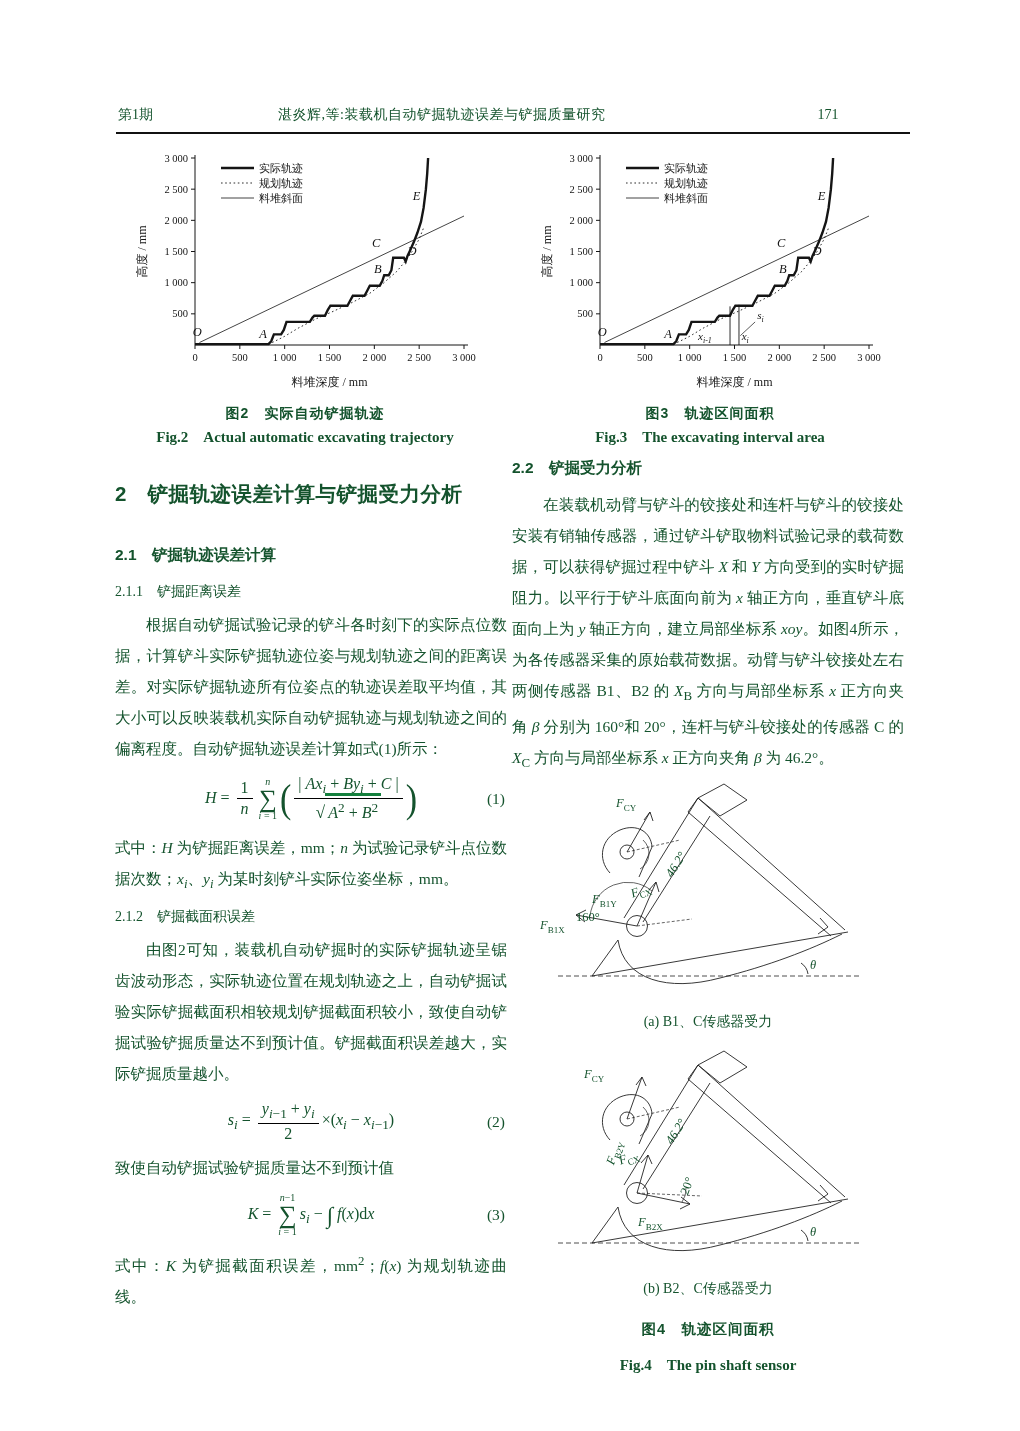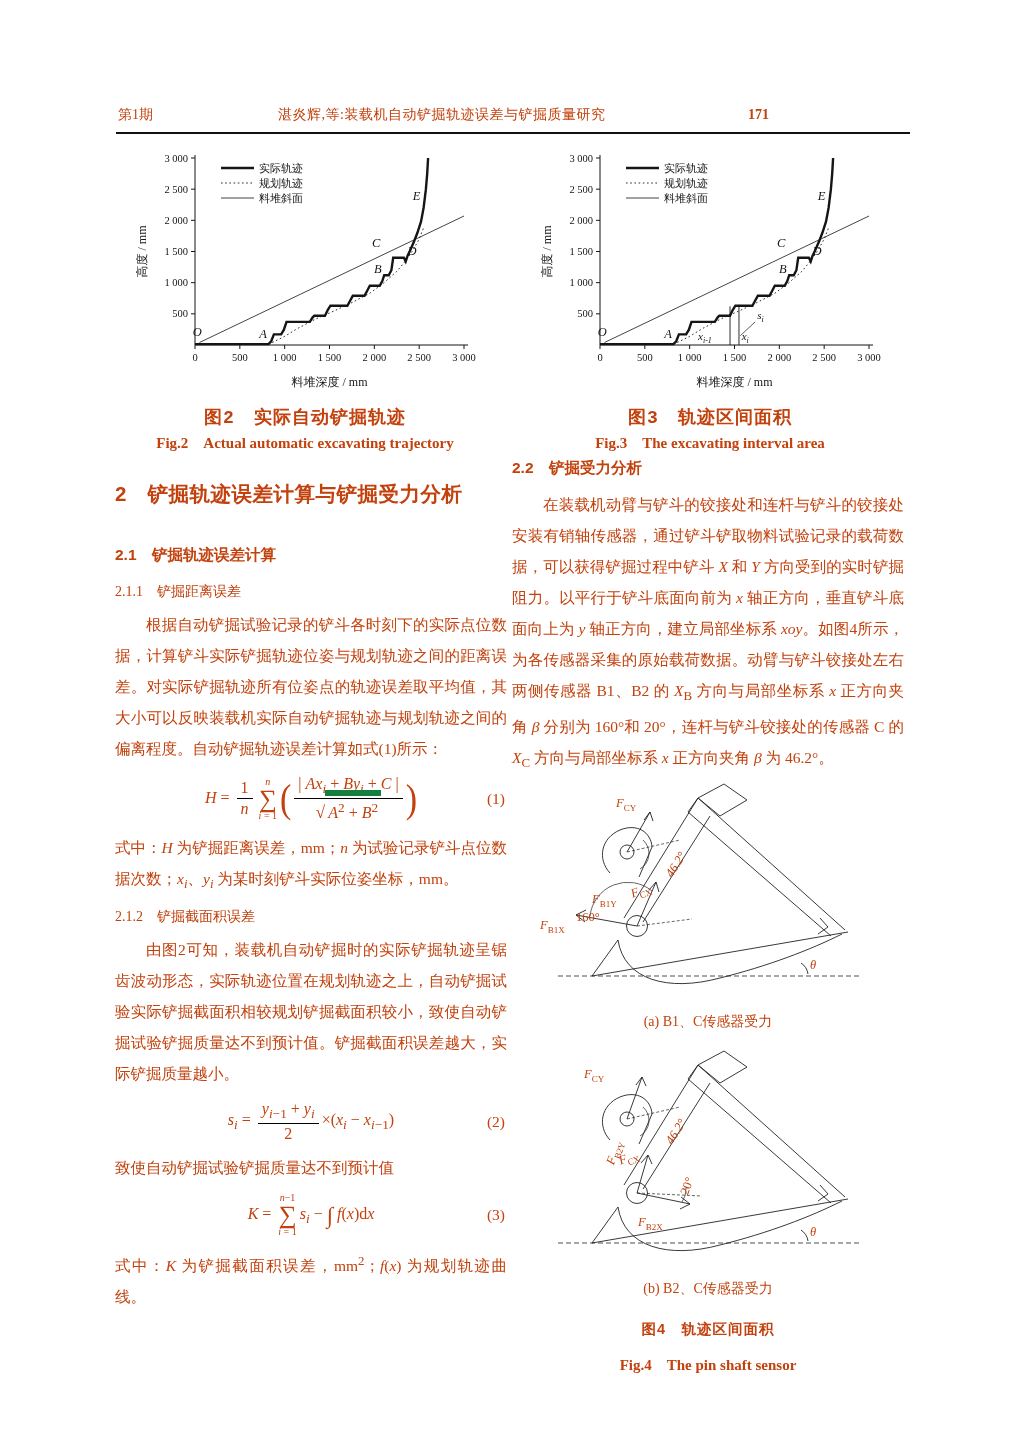--- a/index.html
+++ b/index.html
@@ -1,46 +1,46 @@
 <!DOCTYPE html>
 <html><head>
 <meta charset="utf-8">
 <style>
   html,body{margin:0;padding:0;background:#e8e8e8;}
   #page{position:relative;width:1020px;height:1431px;background:#ffffff;margin:0 auto;
-        font-family:"Liberation Serif","DejaVu Serif",serif;color:#c2410c;overflow:hidden;}
+        font-family:"Liberation Serif","DejaVu Serif",serif;color:#14532d;overflow:hidden;}
   
   .hdr{position:absolute;top:106px;left:118px;right:112px;display:flex;align-items:baseline;font-size:14px;}
   .hdr .issue{width:160px;}
   .hdr .title{flex:1;text-align:left;letter-spacing:.5px;}
-  .hdr .pno{width:160px;text-align:left;font-weight:bold;}
+  .hdr .pno{width:160px;text-align:center;}
   .rule{position:absolute;top:132px;left:116px;right:110px;height:2px;background:#111;}
   
   .figblk{position:absolute;width:350px;text-align:center;}
-  .figblk .cap-zh{font-family:Liberation Mono, monospace;font-weight:700;font-size:18px;margin-top:8px;letter-spacing:1px;}
+  .figblk .cap-zh{font-family:Liberation Sans, sans-serif;font-weight:700;font-size:14px;margin-top:8px;letter-spacing:1px;}
   .figblk .cap-en{font-weight:700;font-size:15px;margin-top:5px;}
   
   .col{position:absolute;width:392px;font-size:15.5px;line-height:31px;text-align:justify;}
   .col p{margin:0;}
   .indent{text-indent:2em;}
   h2.sec{font-family:"Liberation Sans","DejaVu Sans",sans-serif;font-size:20.5px;margin:0 0 30px 0;letter-spacing:.5px;}
   h3.sub{font-family:"Liberation Sans","DejaVu Sans",sans-serif;font-size:15.5px;margin:0 0 6px 0;}
   h4.subsub{font-size:14px;font-weight:400;margin:2px 0;}
   .num-gap{display:inline-block;width:1em;}
   
   .eq{position:relative;text-align:center;margin:10px 0 8px 0;font-size:16px;line-height:1.1;}
   .eq .eqno{position:absolute;right:2px;top:50%;transform:translateY(-50%);font-size:15.5px;}
   .frac{display:inline-flex;flex-direction:column;vertical-align:middle;text-align:center;margin:0 3px;line-height:1.3;}
   .frac .fnum{border-bottom:1px solid #000;padding:0 4px;}
   .frac .fden{padding:0 4px;}
   .sum{display:inline-flex;flex-direction:column;align-items:center;vertical-align:middle;line-height:1;margin:0 3px;font-size:10px;}
   .sum .sigma{font-size:25px;line-height:.95;}
   .bigp{font-size:34px;font-weight:300;vertical-align:middle;display:inline-block;transform:scaleY(1.15);line-height:1;}
   .rad{font-size:17px;}
-  .rootbar{border-top:6px solid #15803d;padding:8px 3px;}
+  .rootbar{border-top:3px solid #15803d;padding:8px 3px;}
   .int{font-size:23px;vertical-align:middle;}
   
   .bucketfig{position:relative;width:330px;height:222px;margin:2px 0 0 28px;}
   .bucketfig .lbl{position:absolute;font-size:12.5px;font-style:italic;white-space:nowrap;transform-origin:left top;}
   .bucketfig .lbl sub{font-style:normal;font-size:9px;}
   .fig4cap{font-size:14px;text-align:center;margin:4px 0 10px 0;}
   .fig4zh{font-family:"Liberation Sans","DejaVu Sans",sans-serif;font-weight:700;font-size:14.5px;text-align:center;letter-spacing:1px;margin-top:6px;}
   .fig4en{font-weight:700;font-size:15px;text-align:center;margin-top:5px;}
   i{font-family:"Liberation Serif","DejaVu Serif",serif;}
 </style>

